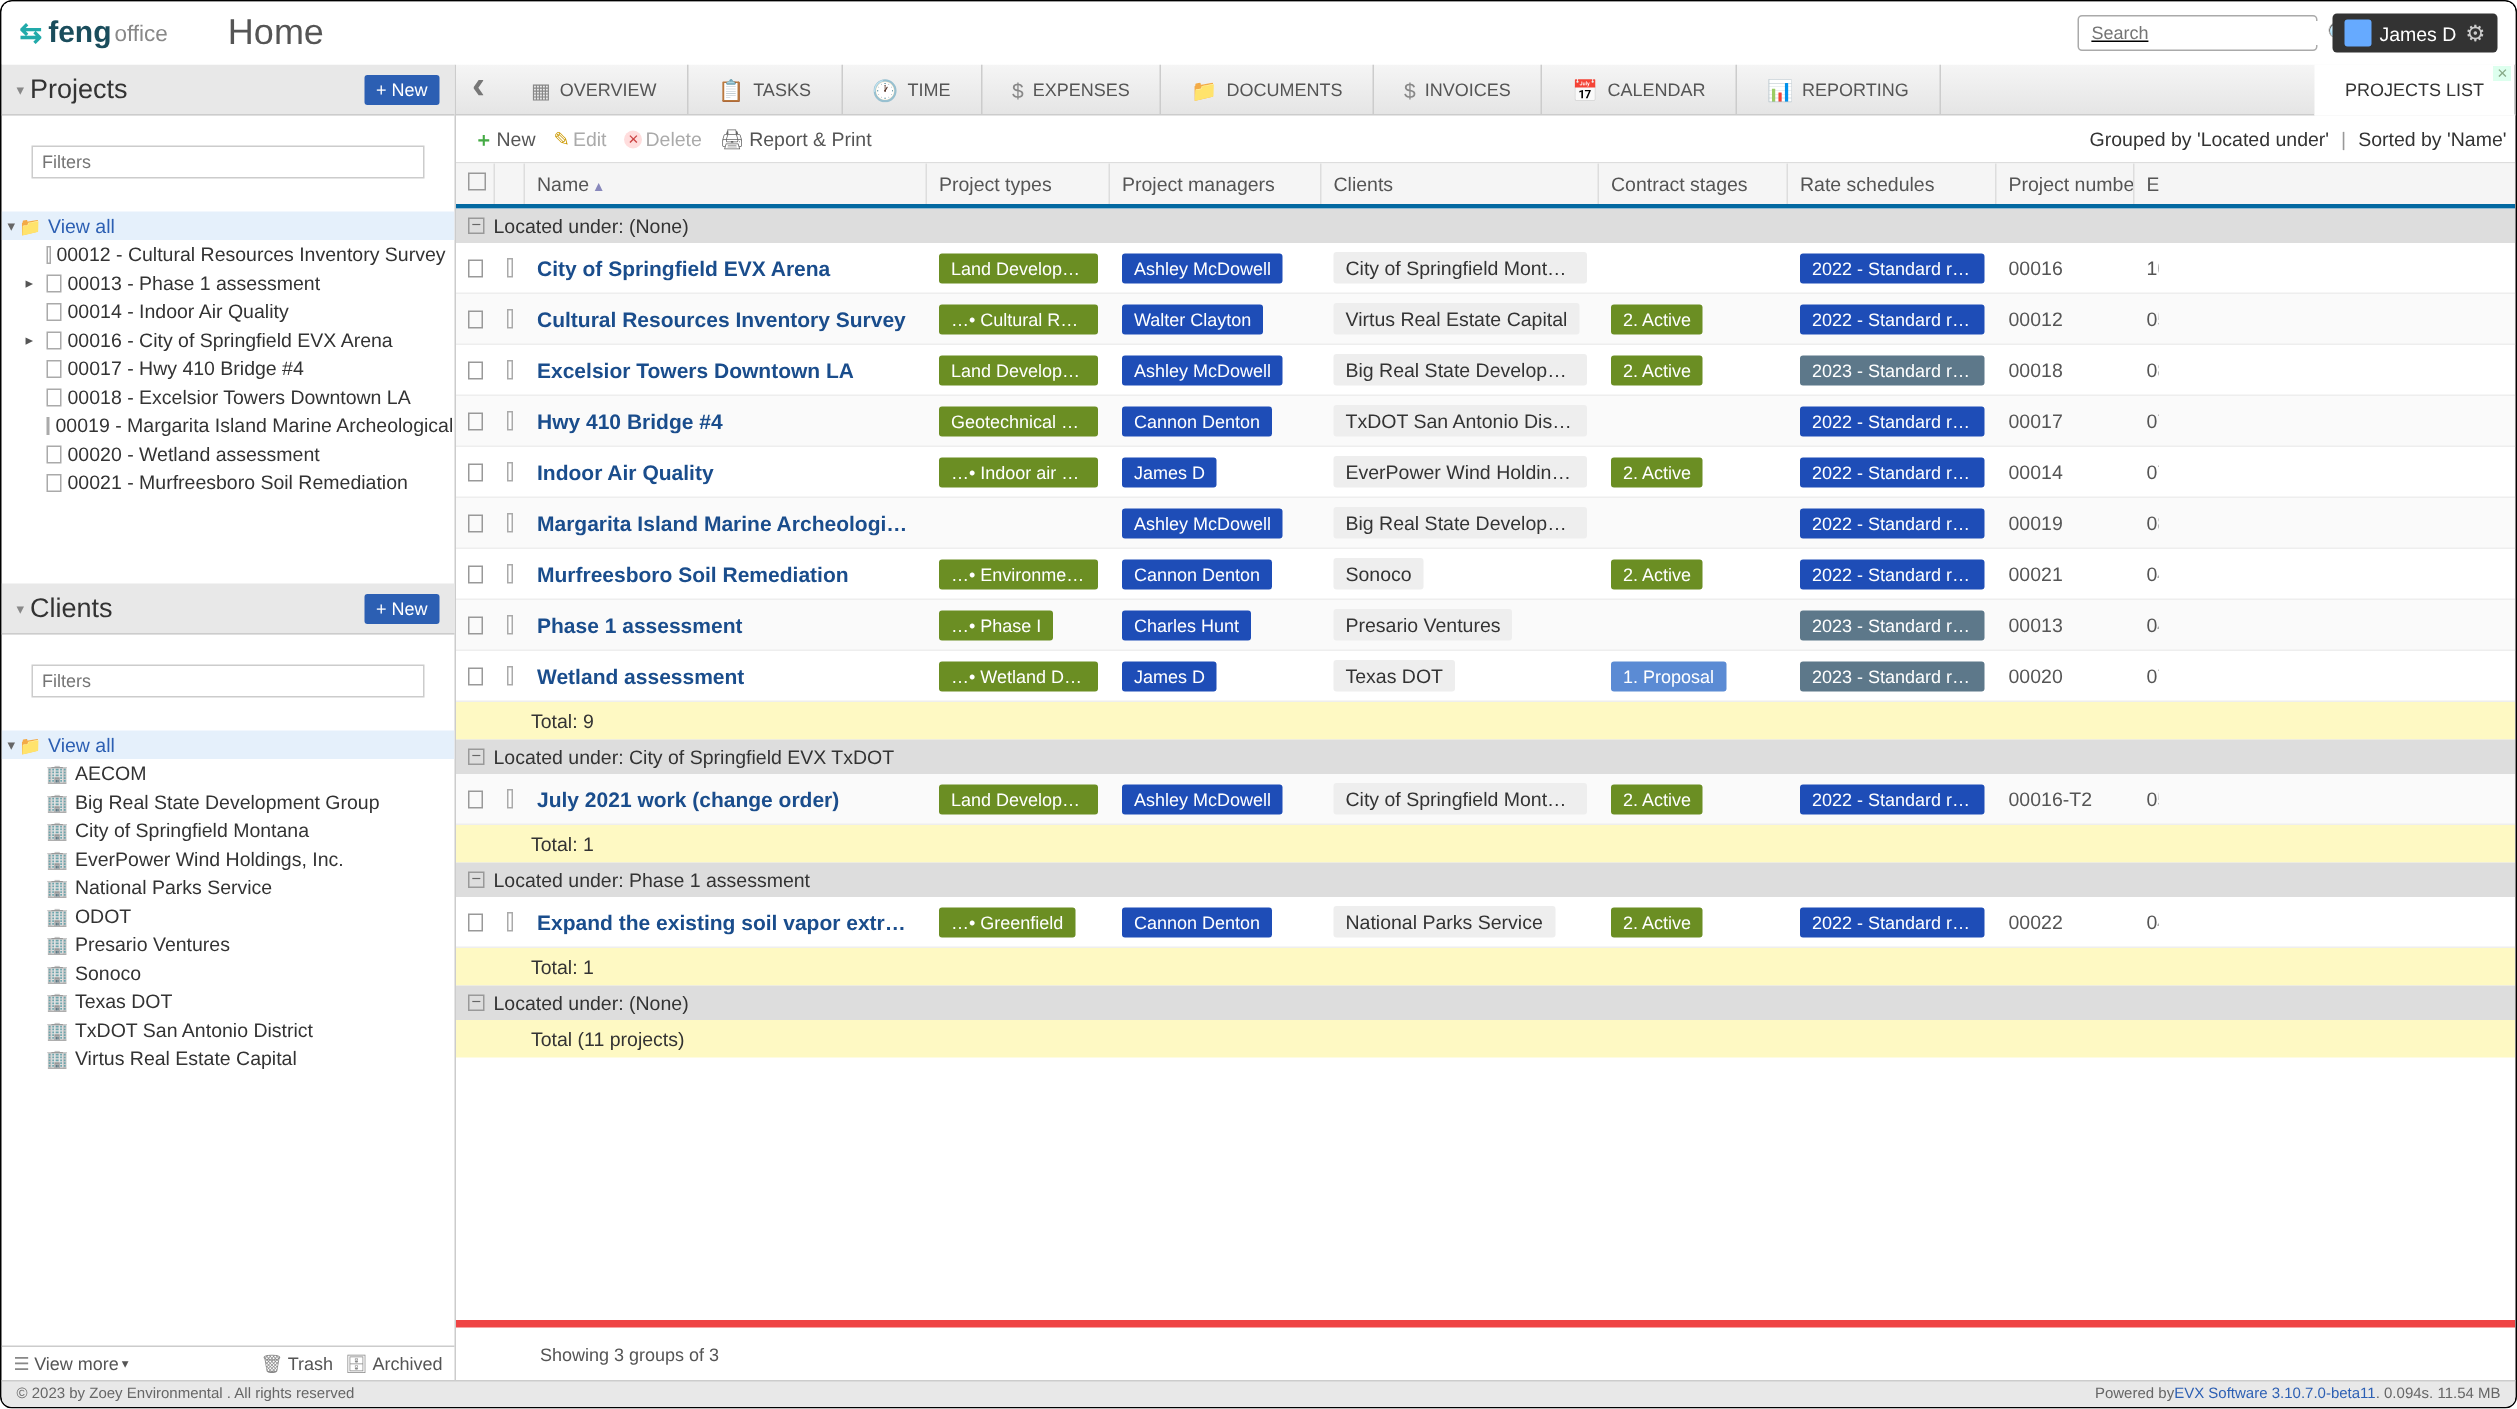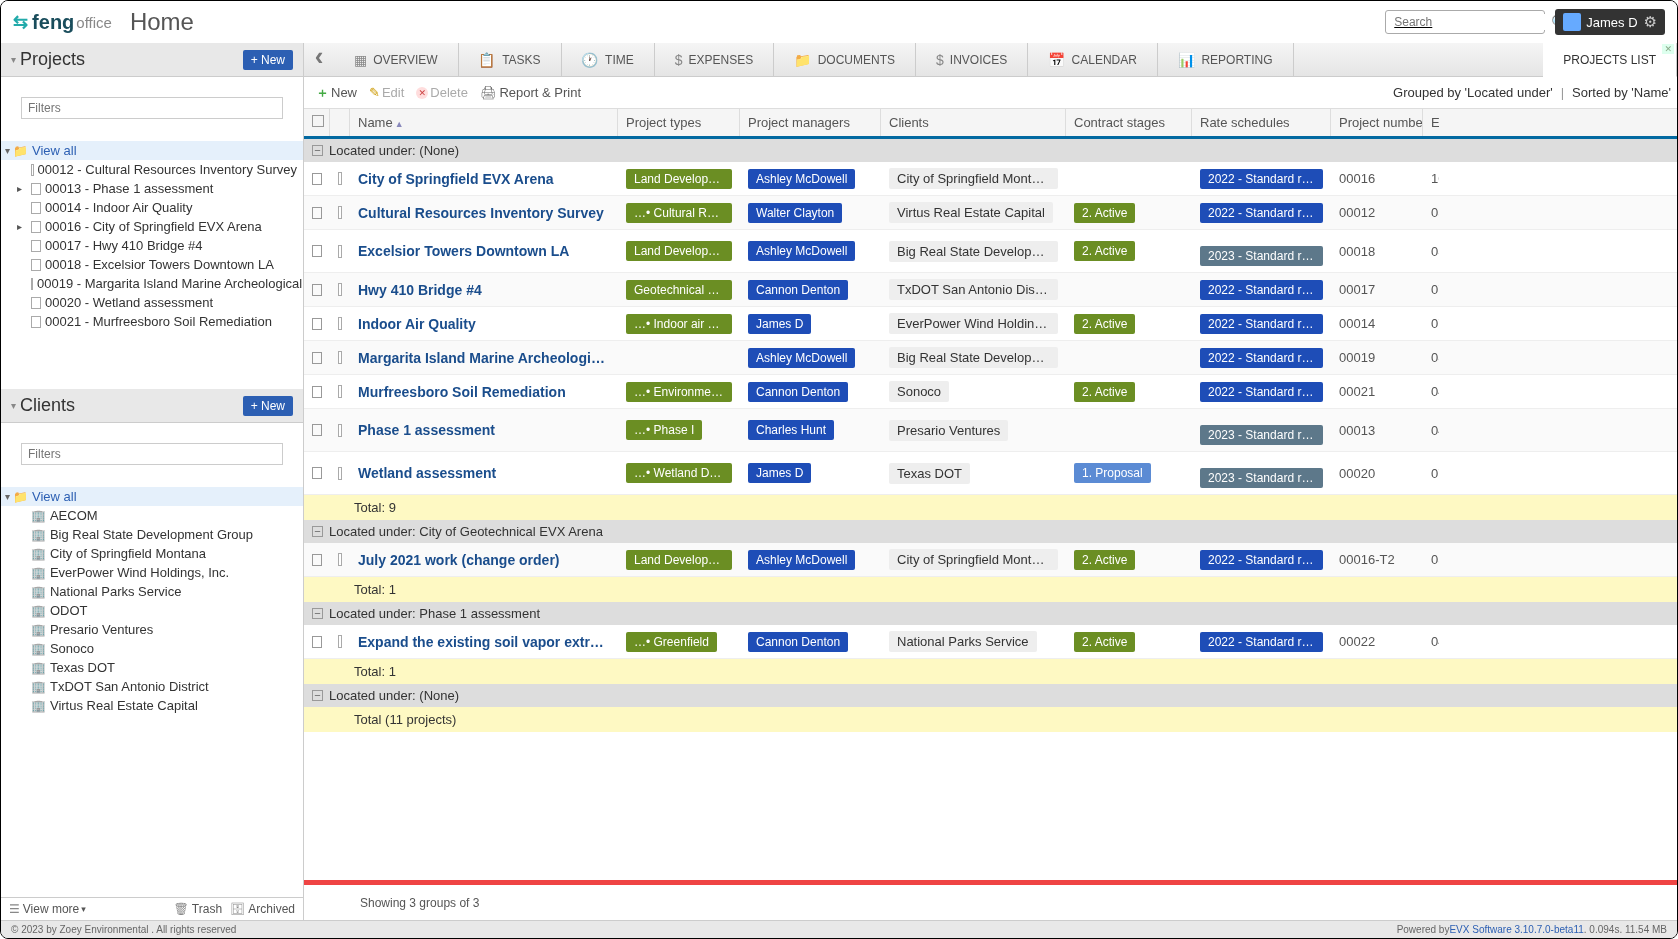--- a/index.html
+++ b/index.html
@@ -4,21 +4,21 @@
 <style>
 * { box-sizing: border-box; font-family: "Segoe UI", Arial, sans-serif; }
 body { margin: 0; background: #fff; font-size: 13px; color: #333; overflow: hidden; }
 .app { width: 1678px; height: 939px; display: flex; flex-direction: column; border: 1px solid #000; border-radius: 8px; overflow: hidden; }
 
 
 .header { height: 42px; display: flex; align-items: center; padding: 0 12px; background: #fff; }
 .logo { display: flex; align-items: center; font-size: 20px; font-weight: bold; color: #1a4d5c; }
 .logo .icon { color: #2aa; margin-right: 4px; font-size: 18px; }
 .logo .office { font-weight: normal; font-size: 15px; color: #888; margin-left: 2px; }
-.page-title { font-size: 24px; color: #555; margin-left: 18px; font-weight: normal; }
+.page-title { font-size: 24px; color: #555; margin-left: 40px; font-weight: normal; }
 .header-spacer { flex: 1; }
 .search-box { width: 160px; height: 24px; border: 1px solid #aaa; border-radius: 3px; padding: 2px 6px; display: flex; align-items: center; }
 .search-box input { border: none; outline: none; flex: 1; font-size: 12px; text-decoration: underline; }
 .search-box .mag { color: #888; font-size: 14px; }
 .user-box { margin-left: 10px; background: #333; color: #fff; padding: 3px 8px; display: flex; align-items: center; border-radius: 3px; height: 26px; }
 .user-box .avatar { width: 18px; height: 18px; background: #6af; border-radius: 2px; margin-right: 5px; }
 .user-box .gear { margin-left: 6px; color: #ccc; font-size: 15px; }
 
 
 .main { flex: 1; display: flex; overflow: hidden; }
@@ -87,21 +87,21 @@
 .group-row .collapse { margin-right: 6px; font-size: 11px; color: #666; border: 1px solid #999; width: 11px; height: 11px; display: inline-flex; align-items: center; justify-content: center; line-height: 1; }
 .data-row { display: flex; align-items: center; border-bottom: 1px solid #eee; min-height: 32px; }
 .data-row:nth-child(odd) { background: #fafafa; }
 .data-row .col { border-right: none; display: flex; align-items: center; }
 .cb-box { width: 12px; height: 12px; border: 1px solid #999; display: inline-block; }
 .page-ic { width: 11px; height: 13px; border: 1px solid #aaa; display: inline-block; position: relative; background: #fff; }
 .link-name { color: #1a4d8c; font-weight: 600; font-size: 14px; text-decoration: none; overflow: hidden; text-overflow: ellipsis; }
 .tag { padding: 3px 8px; border-radius: 2px; color: #fff; font-size: 12px; display: inline-block; white-space: nowrap; overflow: hidden; text-overflow: ellipsis; max-width: 100%; }
 .tag.green { background: #6b8e23; }
 .tag.blue { background: #1e4db7; }
-.tag.gray { background: #5d788a; margin-top: 10px; }
+.tag.gray { background: #5d788a; }
 .tag.lightblue { background: #5b8bd4; }
 .plain { color: #333; font-size: 13px; padding: 3px 8px; background: #eee; border-radius: 2px; display: inline-block; white-space: nowrap; overflow: hidden; text-overflow: ellipsis; max-width: 100%; }
 .total-row { padding: 5px 8px 5px 50px; font-size: 13px; color: #333; background: #fef9c3; }
 
 .status-footer { height: 40px; border-top: 5px solid #ef4444; display: flex; align-items: center; padding: 0 8px; font-size: 12px; color: #555; }
 
 .app-footer { height: 18px; background: #e8e8e8; font-size: 10px; color: #666; display: flex; align-items: center; padding: 0 10px; border-top: 1px solid #ccc; }
 .app-footer .spacer { flex: 1; }
 .app-footer a { color: #2c5fb3; }
 </style>
@@ -581,21 +581,21 @@
             </div>
             <div class="col rates">
               <span class="tag gray">2023 - Standard rates</span>
             </div>
             <div class="col number">00020</div>
             <div class="col ext">07</div>
           </div>
           <div class="total-row">Total: 9</div>
           <div class="group-row">
             <span class="collapse">−</span>
-            <span>Located under: City of Geotechnical EVX Arena</span>
+            <span>Located under: City of Springfield EVX TxDOT</span>
           </div>
           <div class="data-row">
             <div class="col cb">
               <span class="cb-box"></span>
             </div>
             <div class="col sp">
               <span class="page-ic"></span>
             </div>
             <div class="col name">
               <a class="link-name">July 2021 work (change order)</a>

